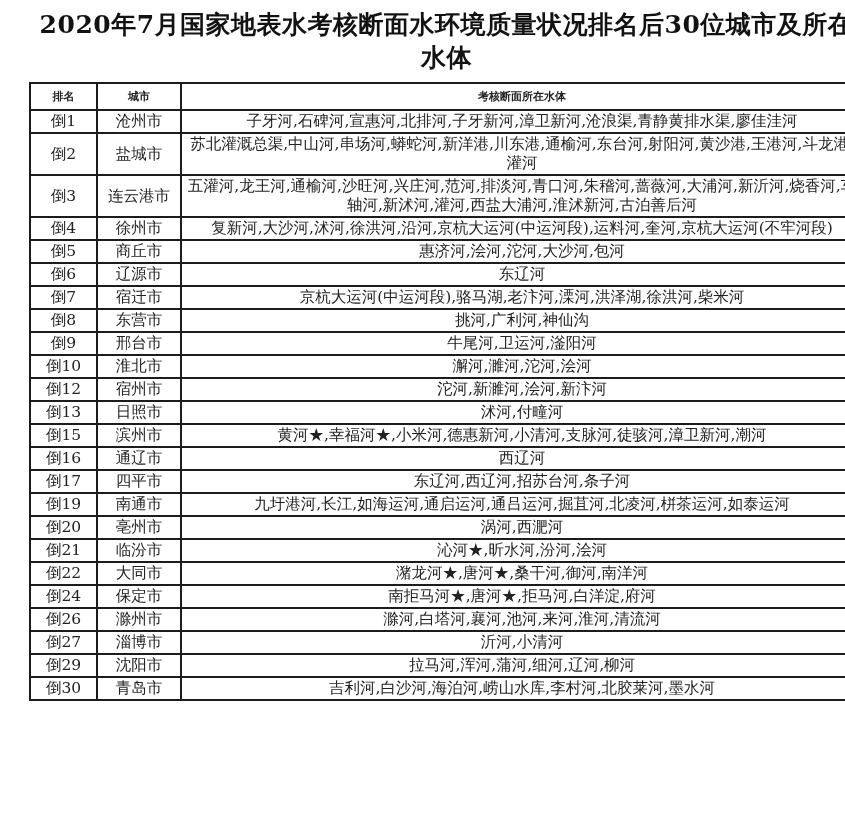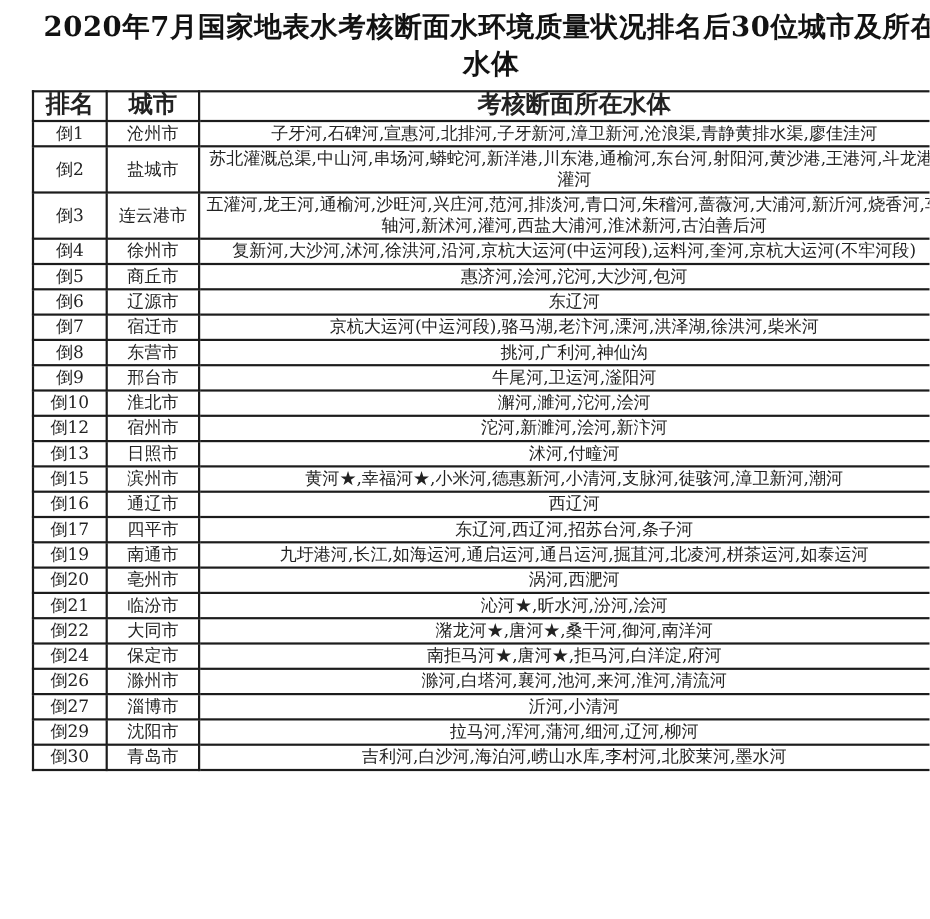--- a/index.html
+++ b/index.html
@@ -41,23 +41,22 @@
     border: 2px solid #1c1c1c;
     font-size: 15.5px;
     line-height: 19px;
     padding: 1px 4px;
     text-align: center;
     vertical-align: middle;
     color: #222222;
   }
   table.water-table th {
     font-weight: bold;
-    font-size: 22px;
+    font-size: 11px;
     padding: 3px 4px;
-    font-family: Liberation Mono, monospace;
   }
   td.waters.long {
     text-align: center;
   }
 </style>
 </head>
 <body>
 
 <div class="page">
   <div class="title">2020年7月国家地表水考核断面水环境质量状况排名后30位城市及所在水体</div>

